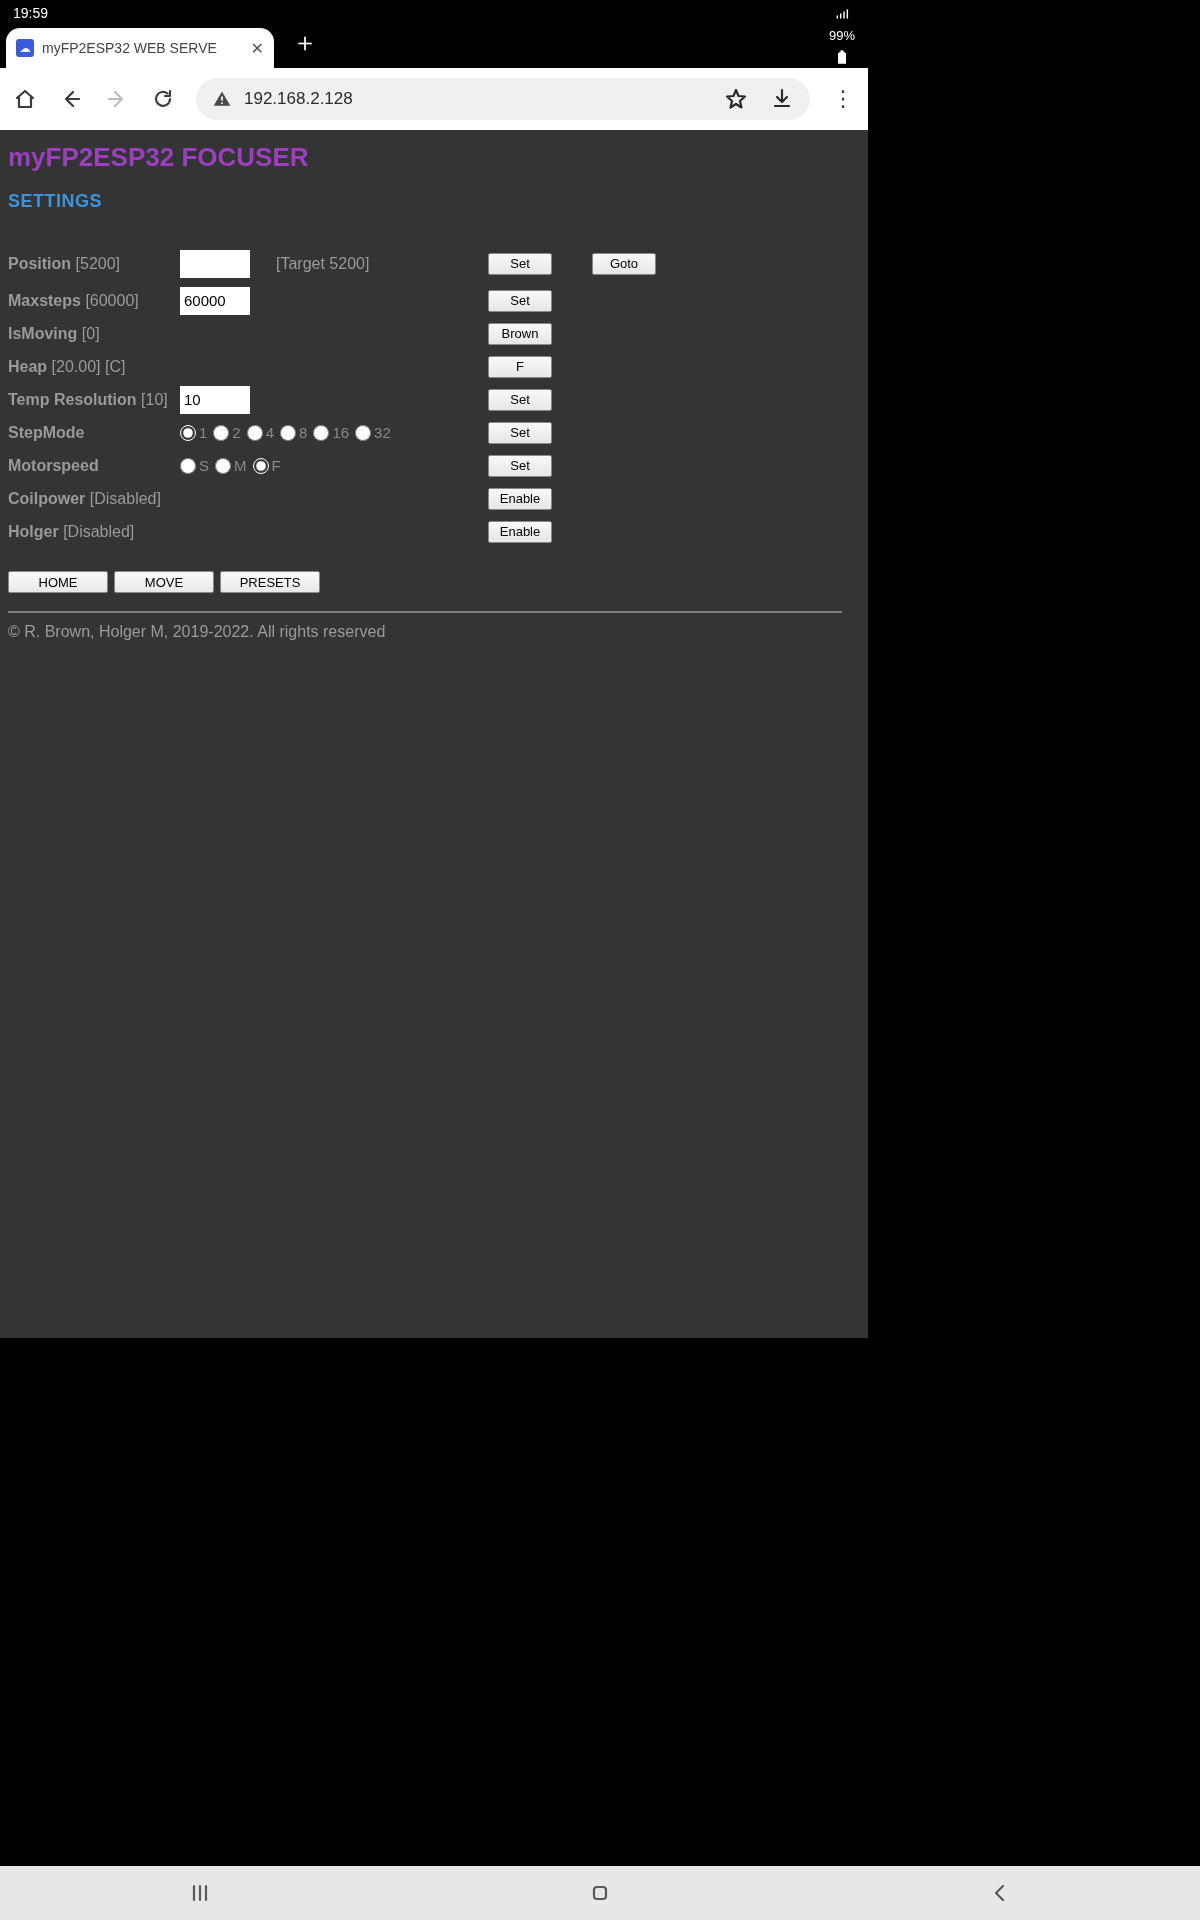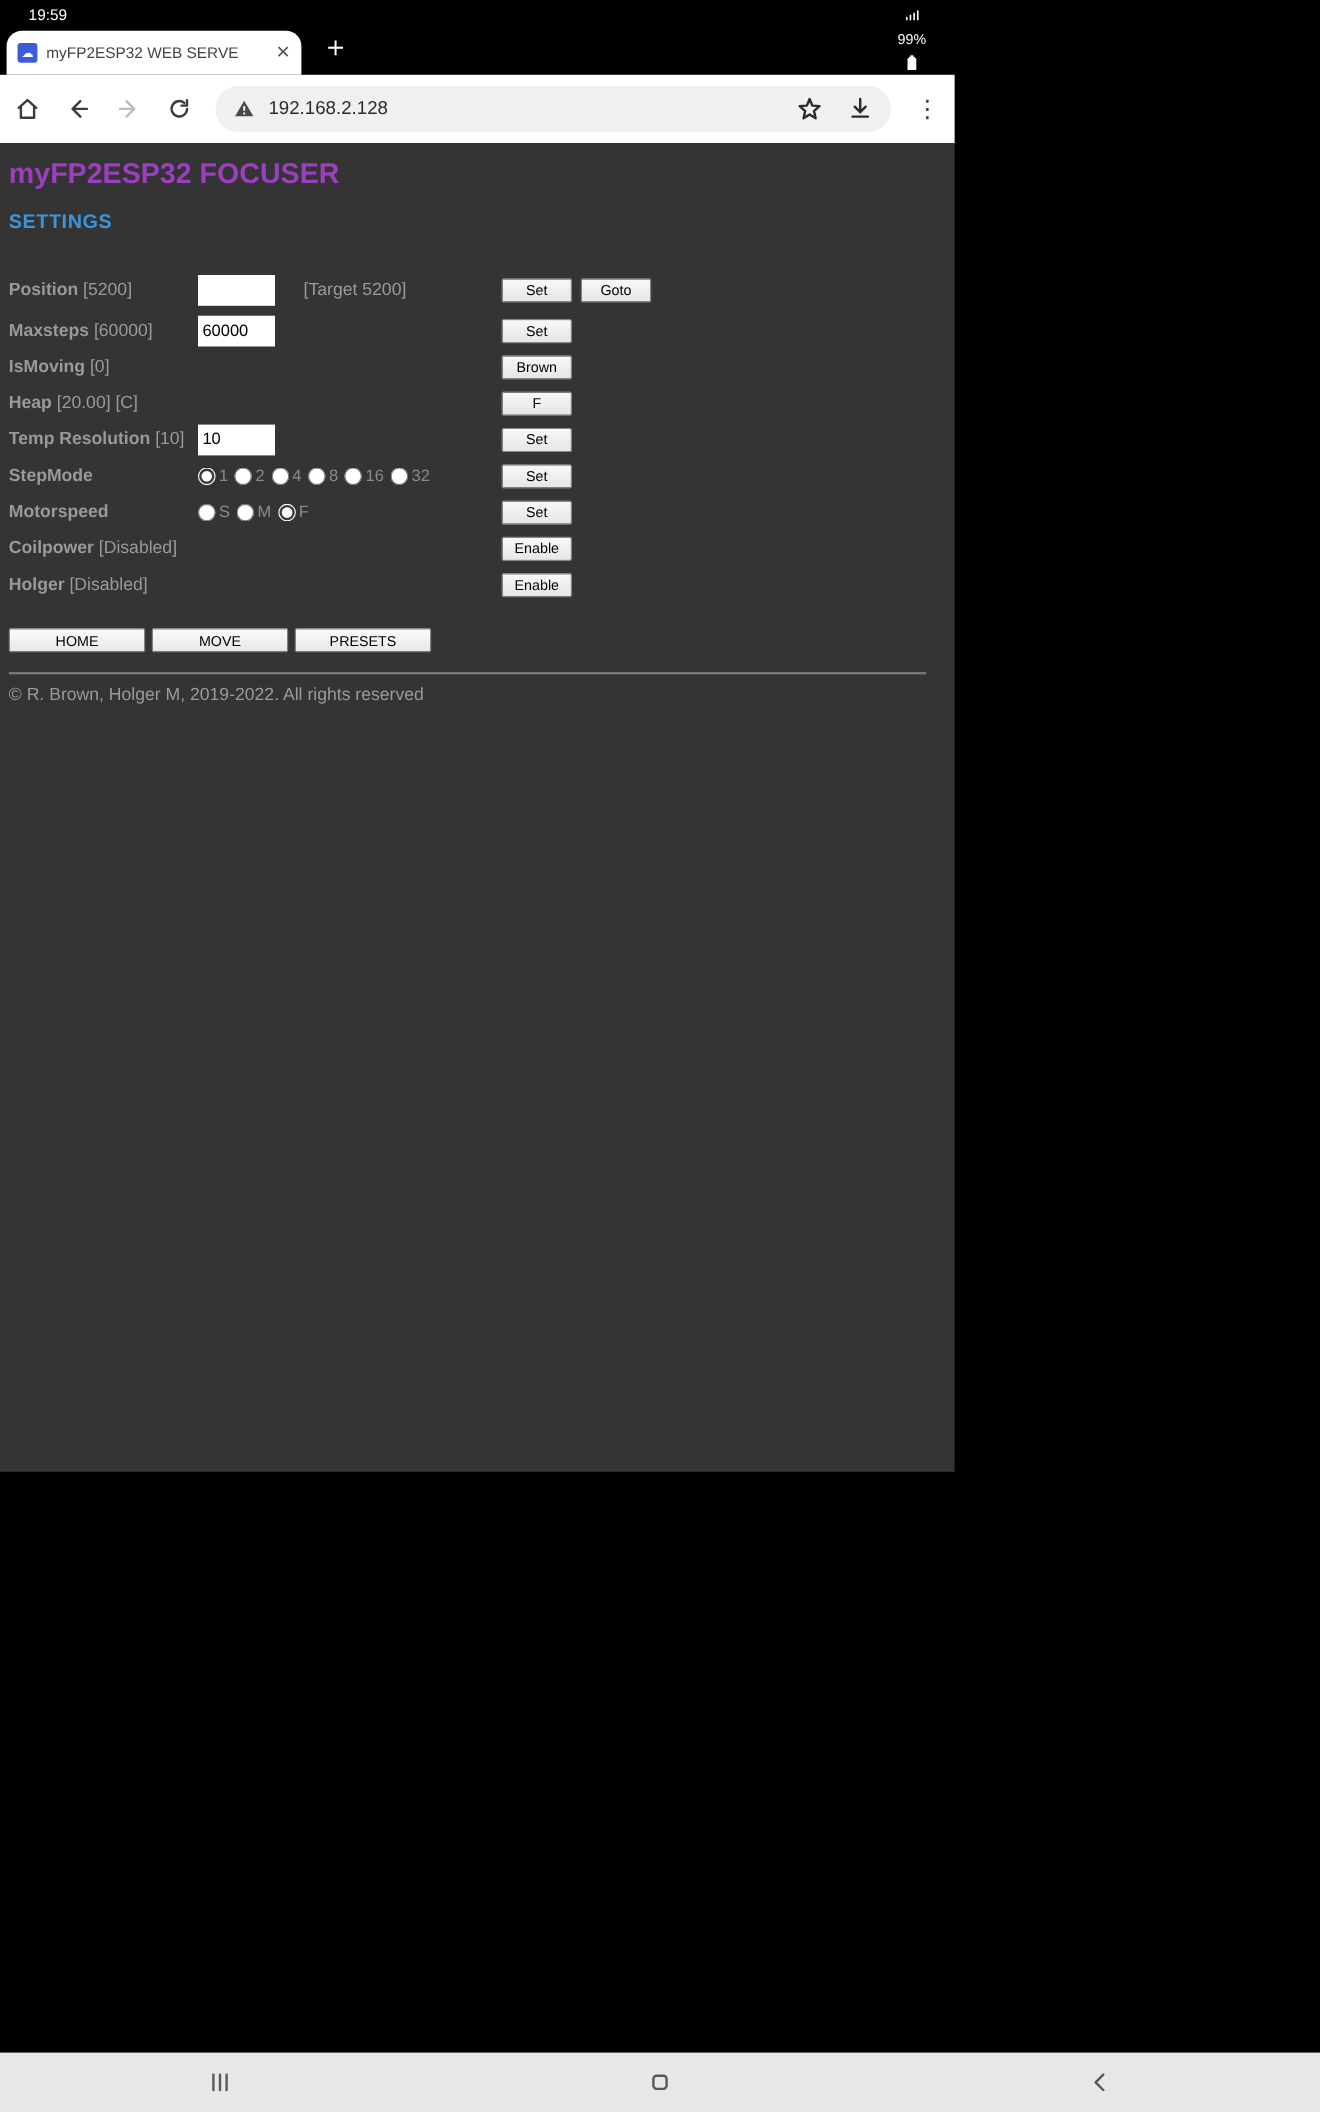--- a/index.html
+++ b/index.html
@@ -1,18 +1,18 @@
 <!DOCTYPE html>
 <html><head>
 <meta charset="utf-8">
 <style>
   * { box-sizing: border-box; margin: 0; padding: 0; }
   html, body { width: 868px; height: 1390px; font-family: Arial, Helvetica, sans-serif; background:#000; overflow:hidden; }
   
-  .status-bar { height:26px; background:#000; color:#fff; display:flex; align-items:center; justify-content:space-between; padding:0 26px; font-size:14px; }
+  .status-bar { height:26px; background:#000; color:#fff; display:flex; align-items:center; justify-content:space-between; padding:0 13px; font-size:14px; }
   .status-right { display:flex; align-items:center; gap:6px;flex-direction:column; }
   .status-right svg { width:16px; height:16px; }
   .battery-pct { font-size:13px; }
   
   .chrome { background:#000; }
   .tabstrip { height:42px; display:flex; align-items:flex-end; padding-left:6px; gap:18px; }
   .tab { background:#fff; height:40px; width:268px; border-radius:14px 14px 0 0; display:flex; align-items:center; padding:0 10px; gap:8px; color:#444; font-size:14px; }
   .tab .favicon { width:18px; height:18px; background:#3b5bd9; border-radius:3px; display:flex; align-items:center; justify-content:center; }
   .tab .favicon span{ color:#fff; font-size:11px; }
   .tab-title { flex:1; white-space:nowrap; overflow:hidden; text-overflow:ellipsis; }
@@ -31,26 +31,26 @@
   .settings { font-size:16px; }
   .row { display:flex; align-items:center; min-height:31px; }
   .row.gap-after { margin-bottom:2px; }
   .label-col { width:172px; white-space:nowrap; }
   .label-col .lbl { color:#9a9a9a; font-weight:bold; }
   .label-col .val { color:#9a9a9a; font-weight:normal; }
   .input-col { width:96px; display:flex; align-items:center; }
   .input-col input[type=text] { width:70px; height:28px; background:#fff; border:none; font-size:15px; padding:0 4px; color:#000;}
   .mid-col { width:180px; color:#9a9a9a; white-space:nowrap; }
   .btn-col { display:flex; gap:8px; }
-  .std-btn { width:64px; height:22px; background:linear-gradient(#f8f8f8,#e6e6e6); border:1px solid #888; border-radius:2px; font-size:13px; color:#000; display:flex; align-items:center; justify-content:center; cursor:pointer;}
+  .std-btn { width:64px; height:22px; background:linear-gradient(#f8f8f8,#e6e6e6); border:1px solid #888; border-radius:2px; font-size:13px; color:#000; display:flex; align-items:center; justify-content:center; cursor:pointer;margin-left:32px;}
   .radio-group { display:flex; align-items:center; gap:6px; flex-wrap:nowrap; }
   .radio-group label { display:flex; align-items:center; gap:3px; color:#8a8a8a; font-size:15px; cursor:pointer;}
   .radio-group input[type=radio] { width:16px; height:16px; accent-color:#fff; cursor:pointer; }
   .nav-btns { display:flex; gap:6px; margin-top:24px; }
-  .nav-btn { width:124px; height:22px; background:linear-gradient(#fafafa,#e8e8e8); border:1px solid #888; border-radius:2px; font-size:13px; color:#000; display:flex; align-items:center; justify-content:center; cursor:pointer;}
+  .nav-btn { width:100px; height:22px; background:linear-gradient(#fafafa,#e8e8e8); border:1px solid #888; border-radius:2px; font-size:13px; color:#000; display:flex; align-items:center; justify-content:center; cursor:pointer;}
   hr.sep { border:none; border-top:2px solid #7d7d7d; margin:18px 0 8px 0; }
   .footer { color:#9a9a9a; font-size:16px; line-height:22px; }
   
   .navbar { position:absolute; bottom:0; left:0; right:0; height:54px; background:#e7e7e7; display:flex; align-items:center; justify-content:space-around; }
   .navbar .nicon { width:28px; height:28px; color:#595959; display:flex; align-items:center; justify-content:center; }
   
   .stroke { fill:none; stroke:currentColor; stroke-width:2.2; stroke-linecap:round; stroke-linejoin:round;}
 </style>
 </head>
 <body>

